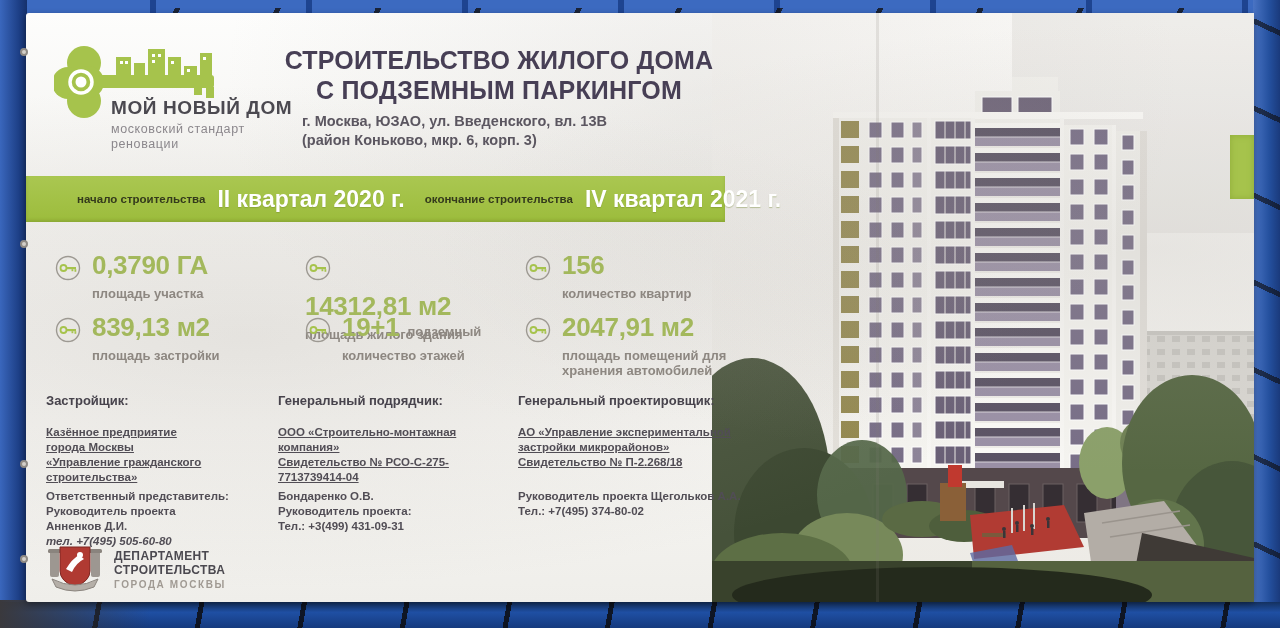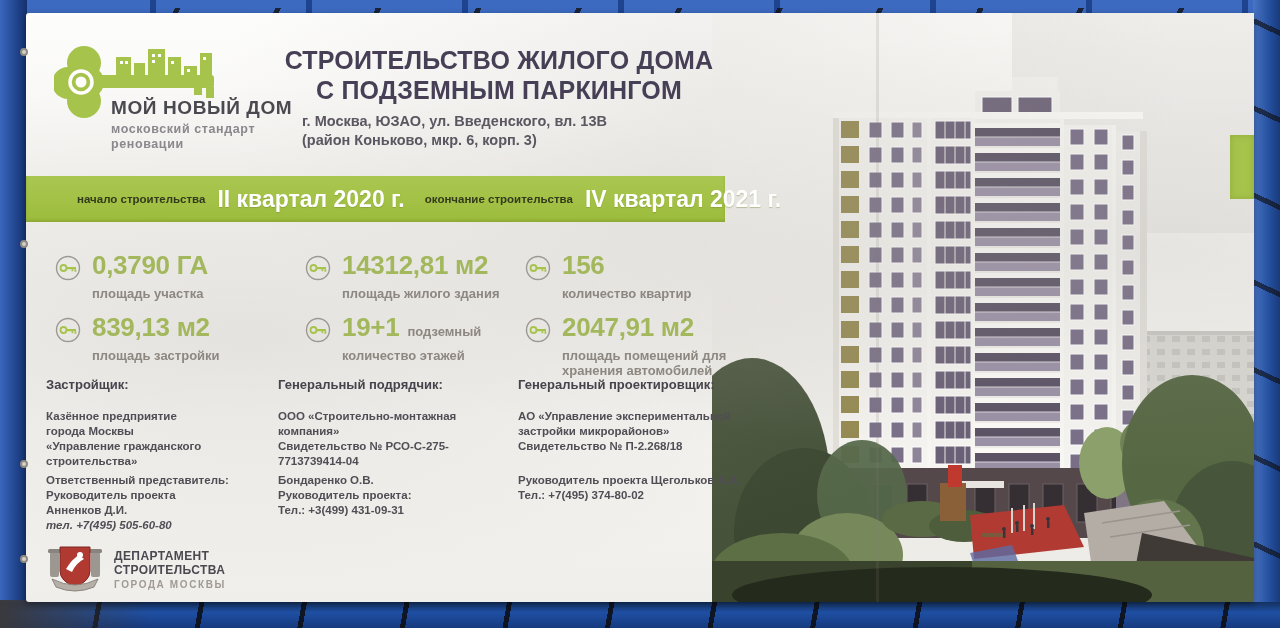--- a/index.html
+++ b/index.html
@@ -32,48 +32,48 @@
     background:
       radial-gradient(ellipse at 18% 55%, rgba(168,162,154,.22), transparent 55%),
       radial-gradient(ellipse at 55% 12%, rgba(180,175,168,.18), transparent 50%),
       radial-gradient(ellipse at 92% 40%, rgba(172,168,162,.20), transparent 45%);}
   .crease-v{position:absolute;left:850px;top:0;width:3px;height:100%;background:rgba(128,122,116,.16);}
   .grommet{position:absolute;width:8px;height:8px;border-radius:50%;border:2px solid #8f8a84;background:#d3cfc9;}
 
   
   .logo{position:absolute;left:28px;top:26px;width:250px;height:125px;}
   .logo-title{position:absolute;left:57px;top:58px;font-size:19px;font-weight:800;color:#4b4950;letter-spacing:.6px;white-space:nowrap;}
-  .logo-subtitle{position:absolute;left:57px;top:83px;font-size:12.5px;font-weight:700;color:#8b878c;line-height:15px;letter-spacing:.6px;}
+  .logo-subtitle{position:absolute;left:57px;top:83px;font-size:12.5px;font-weight:400;color:#8b878c;line-height:15px;letter-spacing:.6px;}
 
   
   .title-block{position:absolute;left:248px;top:32px;width:450px;text-align:center;}
   .title-line{font-size:25px;line-height:30px;font-weight:800;color:#473f55;letter-spacing:.2px;white-space:nowrap;}
   .address{position:absolute;left:276px;top:99px;font-size:14.5px;line-height:19px;font-weight:600;color:#5b5660;}
 
   
   .timeline-bar{position:absolute;left:0;top:163px;width:699px;height:46px;display:flex;align-items:center;
     padding-left:51px;gap:12px;white-space:nowrap;
     background:linear-gradient(180deg,#aac751,#9cbc3c);box-shadow:inset 0 -2px 3px rgba(90,110,30,.25);}
   .tl-label{font-size:11.5px;font-weight:700;color:#343a1c;}
   .tl-value{font-size:23px;font-weight:800;color:#ffffff;margin-right:8px;text-shadow:0 1px 1px rgba(110,130,40,.4);}
 
   
   .stat{position:absolute;display:flex;gap:11px;}
-  #stat0{left:29px;top:238px;} #stat1{left:279px;top:238px;} #stat2{left:499px;top:238px;}
+  #stat0{left:29px;top:238px;} #stat1{left:279px;top:238px;flex-direction:column;} #stat2{left:499px;top:238px;}
   #stat3{left:29px;top:300px;} #stat4{left:279px;top:300px;} #stat5{left:499px;top:300px;}
   .stat-icon{margin-top:4px;flex:0 0 auto;}
   .stat-value{font-size:26px;line-height:28px;font-weight:800;color:#a3b85c;letter-spacing:-.3px;white-space:nowrap;}
   .stat-suffix{font-size:13px;font-weight:700;color:#8d8781;margin-left:8px;letter-spacing:0;}
   .stat-label{font-size:13px;line-height:15px;font-weight:700;color:#8d8781;margin-top:2px;max-width:178px;}
 
   
-  .col{position:absolute;top:364px;width:237px;font-size:11.5px;line-height:15px;font-weight:600;color:#514d55;}
+  .col{position:absolute;top:380px;width:237px;font-size:11.5px;line-height:15px;font-weight:600;color:#514d55;}
   #col0{left:20px;} #col1{left:252px;} #col2{left:492px;}
   .col-heading{font-size:13px;font-weight:800;color:#47434c;margin-bottom:17px;}
-  .org{min-height:64px;}
+  .org{min-height:64px;text-decoration:underline;}
   .rep{margin-top:0;}
   .tel-italic{font-style:italic;}
 
   
   .dept{position:absolute;left:20px;top:530px;display:flex;gap:10px;align-items:center;}
   .dept-l1{font-size:12px;font-weight:800;color:#4b4950;line-height:14px;letter-spacing:.4px;}
   .dept-l3{font-size:10px;font-weight:700;color:#a09a93;letter-spacing:1.6px;margin-top:2px;}
 
   
   .render{position:absolute;left:686px;top:0;width:542px;height:589px;}

